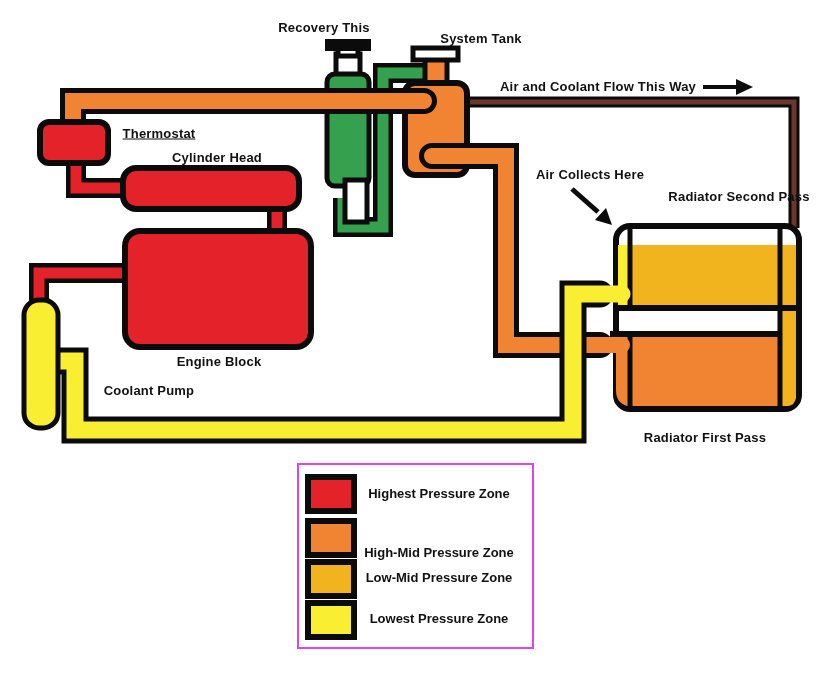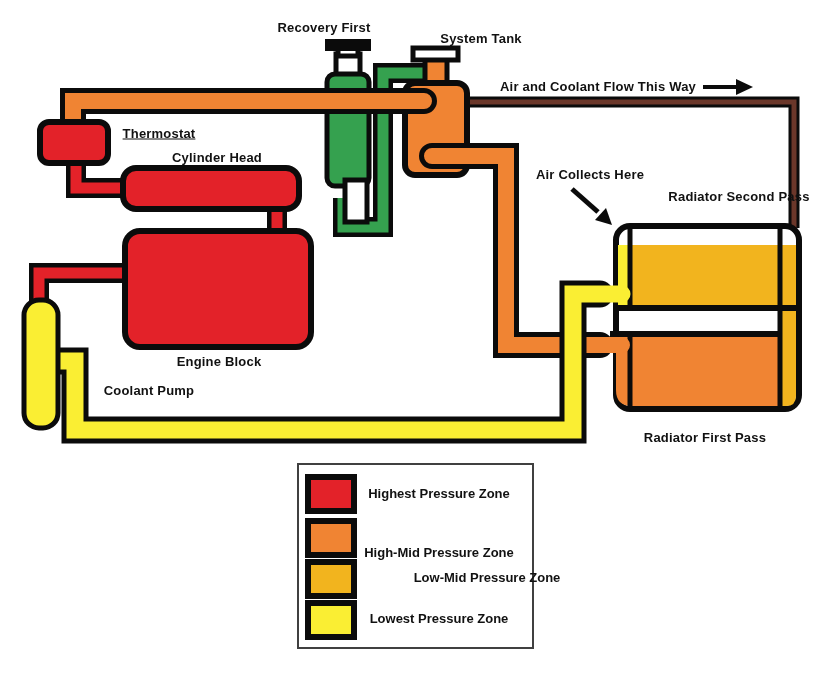--- a/index.html
+++ b/index.html
@@ -17,21 +17,21 @@
   .s-mar{stroke:var(--c-air_line);fill:none;}
   .f-red{fill:var(--c-highest);stroke:var(--c-outline);}
   .f-org{fill:var(--c-high_mid);stroke:var(--c-outline);}
   .f-yel{fill:var(--c-lowest);stroke:var(--c-outline);}
   .f-amb{fill:var(--c-low_mid);stroke:none;}
   .f-grn{fill:var(--c-recovery);stroke:var(--c-outline);}
   .f-wht{fill:#ffffff;stroke:var(--c-outline);}
   .f-blk{fill:var(--c-outline);stroke:none;}
   
   #legend{position:absolute;left:297px;top:463px;width:233px;height:182px;
-          border:2px solid #404040;background:#fff;}
+          border:2px solid #d946ef;background:#fff;}
   .swatch{position:absolute;left:6px;width:40px;height:28px;border:6px solid #0b0b0b;}
   .leg-label{position:absolute;left:52px;width:176px;text-align:center;
              font-weight:bold;font-size:13px;color:#111;transform:translateY(-50%);white-space:nowrap;}
 </style>
 </head>
 <body>
 
 <div id="stage" style="background: rgb(255, 255, 255);">
 
   <svg id="diagram-svg" width="827" height="673" viewBox="0 0 827 673">
@@ -111,35 +111,35 @@
     <g>
       <line class="s-out" stroke-width="4" x1="703" y1="87" x2="736" y2="87"></line>
       <polygon class="f-blk" points="736,79 753,87 736,95"></polygon>
     </g>
     <g>
       <line class="s-out" stroke-width="5" x1="572" y1="189" x2="598" y2="212"></line>
       <polygon class="f-blk" points="612,225 595,220 606,208"></polygon>
     </g>
   </svg>
 
-  <div class="lbl" style="left:324px;top:27px;">Recovery First</div>
+  <div class="lbl" style="left:324px;top:27px;">Recovery This</div>
   <div class="lbl" style="left:451px;top:38px;margin-left:30px;">System Tank</div>
   <div class="lbl" style="left:598px;top:86px;">Air and Coolant Flow This Way</div>
   <div class="lbl" style="left:159px;top:133px;text-decoration:underline;">Thermostat</div>
   <div class="lbl" style="left:217px;top:157px;">Cylinder Head</div>
   <div class="lbl" style="left:219px;top:361px;">Engine Block</div>
   <div class="lbl" style="left:149px;top:390px;">Coolant Pump</div>
   <div class="lbl" style="left:590px;top:174px;">Air Collects Here</div>
   <div class="lbl" style="left:703px;top:196px;margin-left:36px;">Radiator Second Pass</div>
   <div class="lbl" style="left:705px;top:437px;">Radiator First Pass</div>
 
   <div id="legend">
     <div class="swatch" style="top: 9px; background: rgb(227, 34, 41);"></div>
     <div class="leg-label" style="top:28px;">Highest Pressure Zone</div>
     <div class="swatch" style="top: 53px; background: rgb(240, 132, 51);"></div>
     <div class="leg-label" style="top:71px;margin-top:16px;">High-Mid Pressure Zone</div>
     <div class="swatch" style="top: 94px; background: rgb(242, 180, 30);"></div>
-    <div class="leg-label" style="top:112px;padding-left:48px;">Low-Mid Pressure Zone</div>
+    <div class="leg-label" style="top:112px;">Low-Mid Pressure Zone</div>
     <div class="swatch" style="top: 135px; background: rgb(250, 238, 51);"></div>
     <div class="leg-label" style="top:153px;">Lowest Pressure Zone</div>
   </div>
 
 </div>
 
 </body></html>

